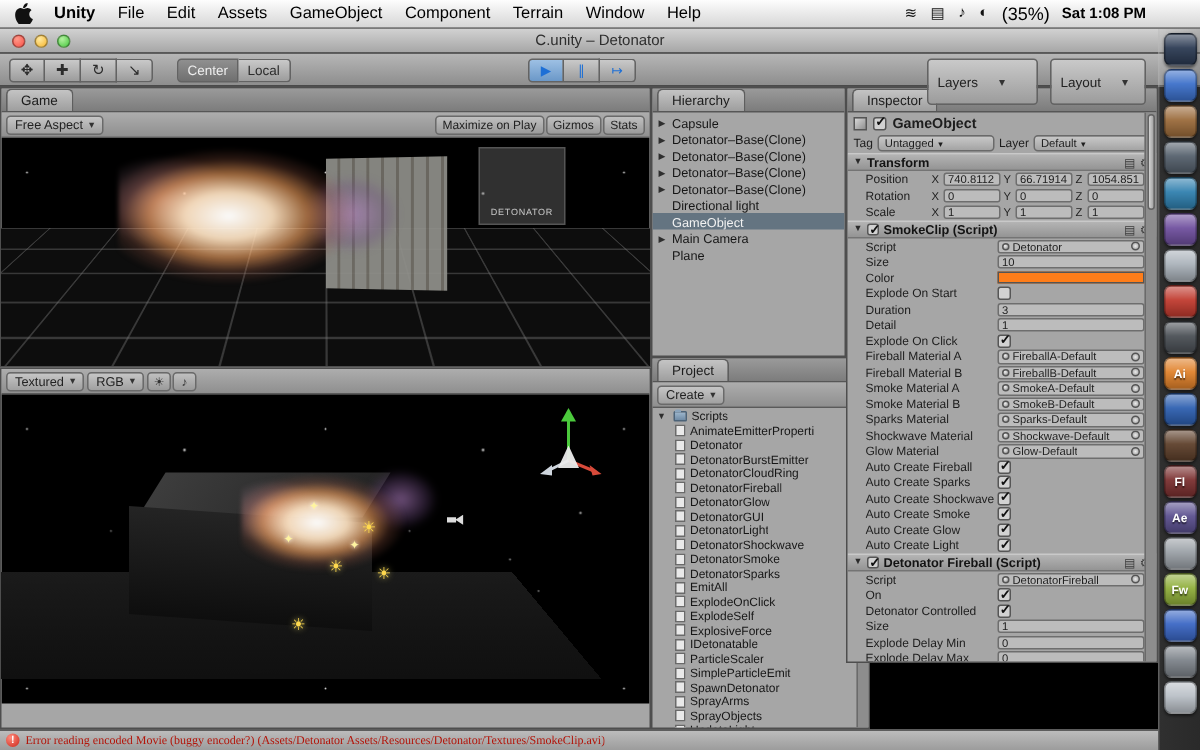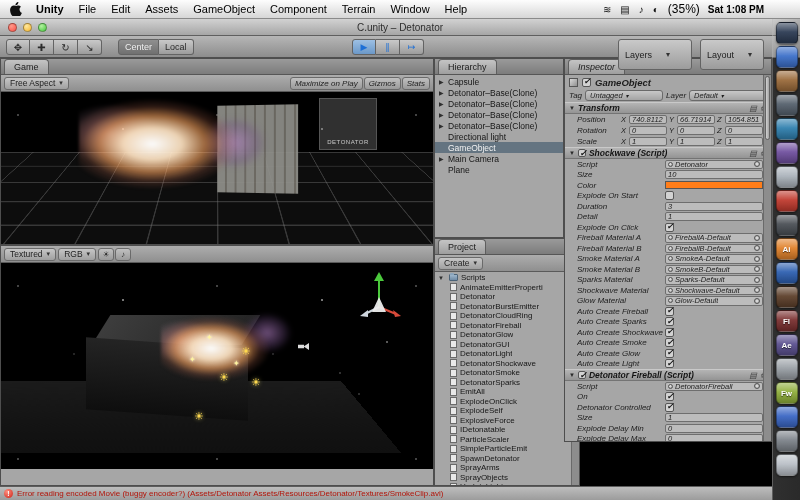--- a/index.html
+++ b/index.html
@@ -44,21 +44,21 @@
 .dd-layout{left:700px;width:64px;}
 
 
 .panel{position:absolute;background:#a6a6a6;border:1px solid #4e4e4e;overflow:hidden;}
 .tabbar{height:16px;background:linear-gradient(#9a9a9a,#7c7c7c);border-bottom:1px solid #565656;display:flex;align-items:flex-end;padding-left:3px;}
 .tab{height:15px;padding:0 9px;background:linear-gradient(#c4c4c4,#9e9e9e);border:1px solid #5e5e5e;border-bottom:none;border-radius:4px 4px 0 0;display:flex;align-items:center;font-size:9px;color:#1c1c1c;}
 .ctrlbar{height:17px;background:linear-gradient(#adadad,#8f8f8f);border-bottom:1px solid #5a5a5a;display:flex;align-items:center;padding:0 3px;gap:2px;font-size:9px;}
 .dropdown{height:13px;background:linear-gradient(#c6c6c6,#a0a0a0);border:1px solid #6a6a6a;border-radius:3px;display:flex;align-items:center;gap:4px;padding:0 5px;font-size:8.5px;color:#222;}
 .dropdown::after{content:"▾";font-size:7px;color:#333;}
 .minibtn{height:13px;background:linear-gradient(#c0c0c0,#9a9a9a);border:1px solid #6a6a6a;border-radius:3px;display:flex;align-items:center;padding:0 4px;font-size:8px;color:#222;}
-.right{margin-left:auto;display:flex;gap:1px;font-style:italic;}
+.right{margin-left:auto;display:flex;gap:1px;}
 .iconbtn{width:16px;height:13px;background:linear-gradient(#c0c0c0,#9a9a9a);border:1px solid #6a6a6a;border-radius:3px;display:flex;align-items:center;justify-content:center;font-size:8px;color:#333;}
 
 
 .viewport{position:relative;background:#000;overflow:hidden;height:calc(100% - 33px);}
 .stars{position:absolute;inset:0;background-image:
  radial-gradient(1px 1px at 17px 23px,rgba(255,255,255,.9),transparent),
  radial-gradient(1px 1px at 73px 91px,rgba(255,255,255,.5),transparent),
  radial-gradient(1.4px 1.4px at 122px 37px,rgba(255,255,255,.95),transparent),
  radial-gradient(1px 1px at 159px 131px,rgba(255,255,255,.6),transparent),
  radial-gradient(1px 1px at 41px 149px,rgba(255,255,255,.75),transparent),
@@ -129,32 +129,32 @@
 .reftext{font-size:7.5px;white-space:nowrap;overflow:hidden;}
 .refpick{margin-left:auto;width:6px;height:6px;border-radius:50%;background:radial-gradient(#ececec,#9a9a9a);border:1px solid #555;flex:0 0 auto;}
 
 
 .vscroll{position:absolute;right:0;top:16px;bottom:0;width:8px;background:#8d8d8d;border-left:1px solid #6a6a6a;}
 .vthumb{margin:1px;height:64px;background:linear-gradient(90deg,#d2d2d2,#a2a2a2);border:1px solid #636363;border-radius:3px;}
 
 
 .statusbar{position:absolute;left:0;right:28px;top:486px;height:14px;background:linear-gradient(#bdbdbd,#9c9c9c);border-top:1px solid #5c5c5c;display:flex;align-items:center;gap:4px;padding:0 4px;z-index:6;}
 .errbadge{width:9px;height:9px;border-radius:50%;background:radial-gradient(circle at 35% 30%,#ff8d7e,#cc2418);color:#fff;font-size:7px;font-weight:bold;display:flex;align-items:center;justify-content:center;flex:0 0 auto;}
-.errtext{color:#b3150a;font-size:8px;white-space:nowrap;overflow:hidden;}
+.errtext{color:#b3150a;font-size:8px;white-space:nowrap;overflow:hidden;font-family:Liberation Serif, serif;}
 
 
 .dock{position:absolute;top:19px;right:0;width:28px;bottom:0;background:linear-gradient(90deg,rgba(190,190,190,.25),rgba(120,120,120,.35));border-left:1px solid rgba(255,255,255,.25);display:flex;flex-direction:column;align-items:center;padding-top:3px;gap:2px;z-index:50;}
 .dock-icon{width:22px;height:22px;border-radius:5px;flex:0 0 auto;background:linear-gradient(rgba(255,255,255,.45),rgba(255,255,255,.06) 45%,rgba(0,0,0,.25)),var(--c,#888);border:1px solid rgba(0,0,0,.35);box-shadow:0 1px 2px rgba(0,0,0,.5);display:flex;align-items:center;justify-content:center;color:#fff;font-size:8px;font-weight:bold;text-shadow:0 1px 1px rgba(0,0,0,.6);}
 
 
 .game-panel{top:58px;left:0;width:434px;height:187px;}
 .scene-panel{top:245px;left:0;width:434px;height:241px;}
 .hier-panel{top:58px;left:434px;width:130px;height:180px;}
 .proj-panel{top:238px;left:434px;width:146px;height:248px;}
-.insp-panel{top:58px;left:564px;width:208px;height:384px;font-style:italic;}
+.insp-panel{top:58px;left:564px;width:208px;height:384px;}
 </style>
 </head>
 <body>
 
 <div class="screen">
 
   <div class="menubar">
     <span class="apple">
       <svg width="12" height="14" viewBox="0 0 12 14">
           <path d="M9.5 7.4c0-1.7 1.4-2.5 1.5-2.6-.8-1.2-2-1.3-2.5-1.4-1-.1-2 .6-2.5.6S4.6 3.4 3.7 3.4C2.5 3.5 1.3 4.2.7 5.4c-1.3 2.3-.3 5.6.9 7.5.6.9 1.3 1.9 2.3 1.8 1-.1 1.3-.6 2.4-.6s1.4.6 2.4.6 1.6-.9 2.2-1.8c.7-1 1-2 1-2.1-.1 0-2.4-.9-2.4-3.4zM7.6 2.3c.5-.6.9-1.5.8-2.3-.8 0-1.7.5-2.2 1.1-.5.6-.9 1.5-.8 2.3.8.1 1.7-.5 2.2-1.1z" fill="#111"></path>
@@ -539,21 +539,21 @@
     <span class="axl">Y</span>
     <span class="tfield">1</span>
     <span class="axl">Z</span>
     <span class="tfield">1</span>
   </div>
 </div>
 
       <div class="sect">
         <span class="foldout">▼</span>
         <span class="checkbox checked" style="width:8px;height:8px;"></span>
-        <span>Shockwave (Script)</span>
+        <span>SmokeClip (Script)</span>
         <span class="hicons">
           <span>▤</span>
           <span>⚙</span>
         </span>
       </div>
       <div>
   <div class="irow">
     <span class="ilabel">Script</span>
 
     <span class="iref">

